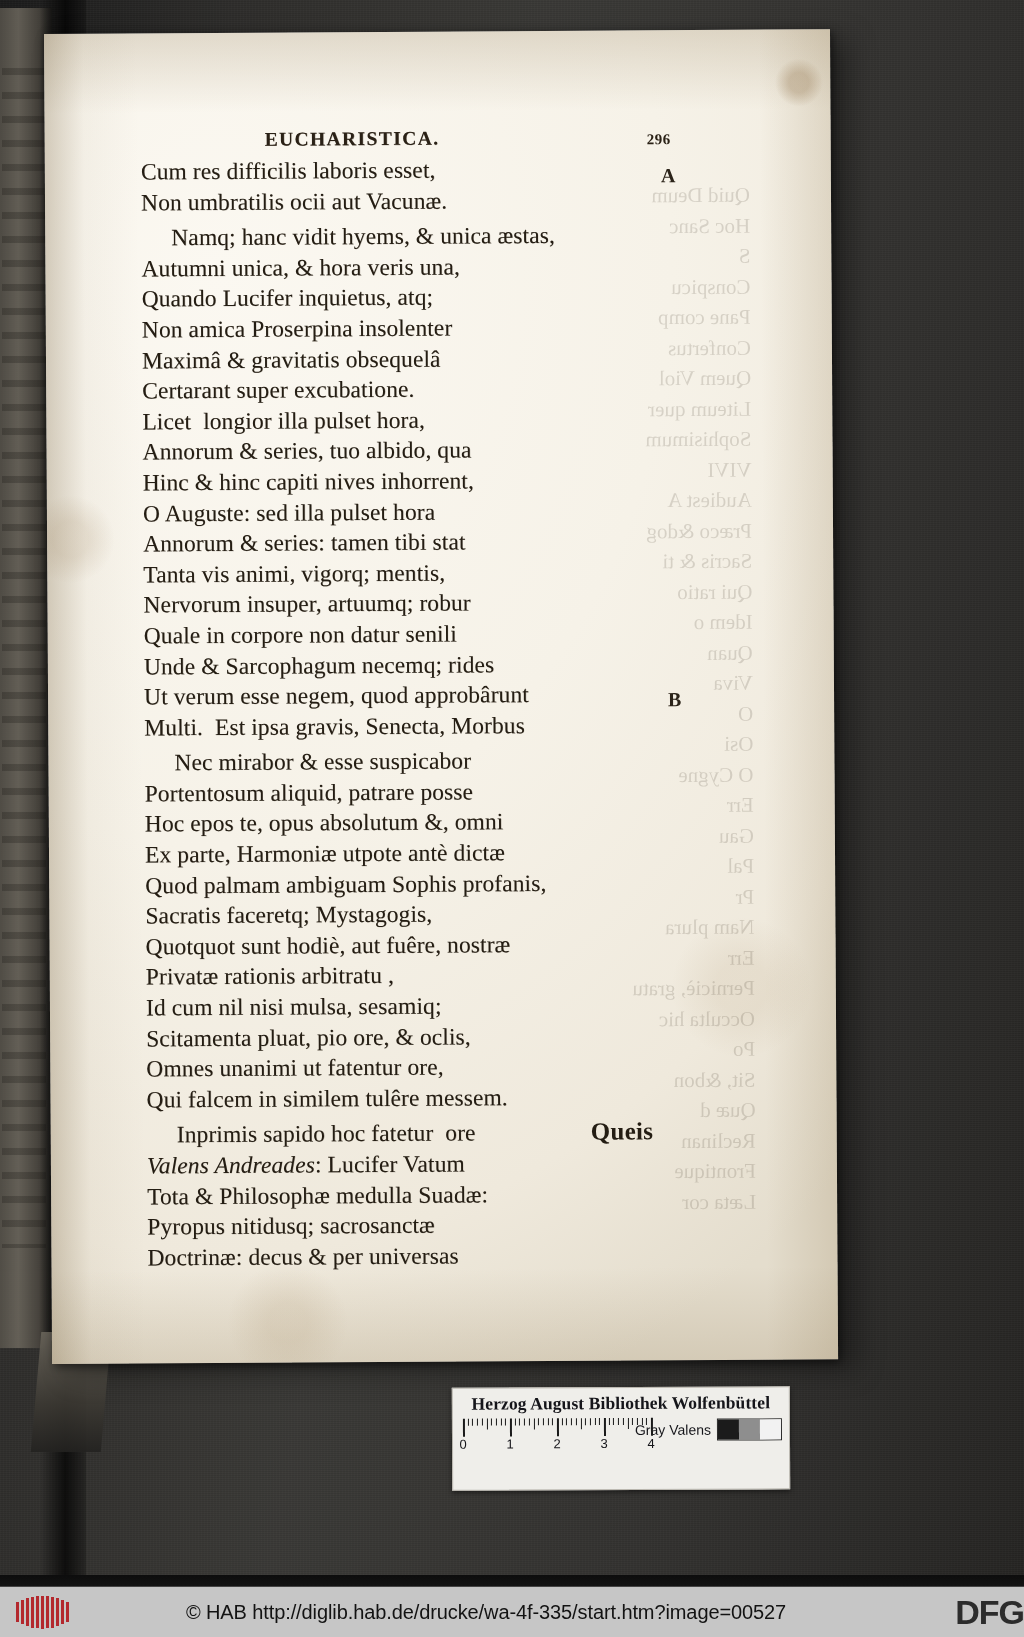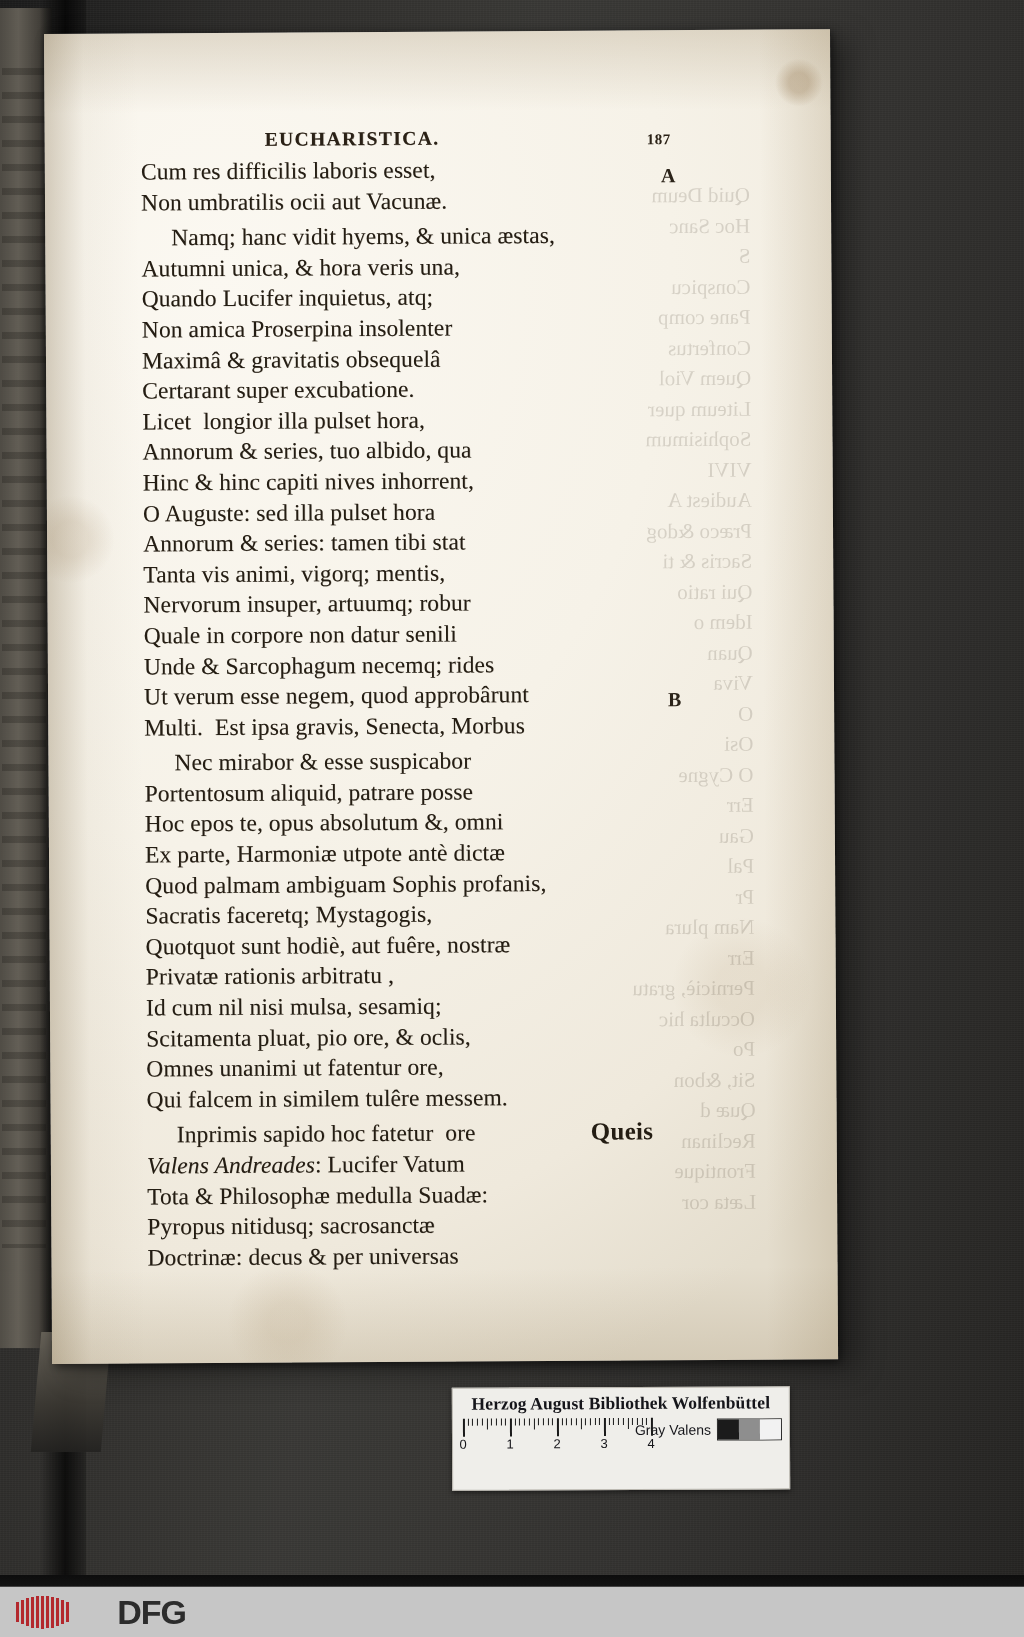--- a/index.html
+++ b/index.html
@@ -280,21 +280,20 @@
     letter-spacing: -0.1px;
     padding-right: 20px;
   }
   #dfg-logo {
     width: 116px;
     font-family: "Liberation Sans", sans-serif;
     font-weight: 700;
     font-size: 34px;
     color: #2c2c2c;
     letter-spacing: -1px;
-    padding-right: 14px;
     text-align: right;
   }
 </style>
 </head>
 <body>
 
 <div id="scan-backdrop">
   <div id="scan-noise"></div>
 </div>
 <div id="facing-page">
@@ -334,21 +333,21 @@
 Err
 Perniciè, gratu
 Occulta hic
 Po
 Sit, &amp;bon
 Quæ d
 Reclinan
 Frontique
 Læta cor</div>
 
-  <div id="page-number">187</div>
+  <div id="page-number">296</div>
   <div class="sig-mark" id="sig-a">A</div>
   <div class="sig-mark" id="sig-b">B</div>
 
   <div class="type-block">
 
     <div id="running-head">EUCHARISTICA.</div>
 
     <div class="verse">
       <div class="ln">Cum res difficilis laboris esset,</div>
       <div class="ln">Non umbratilis ocii aut Vacunæ.</div>
@@ -476,15 +475,16 @@
         <b style="background: rgb(179, 40, 45); height: 28px;"></b>
         <b style="background: rgb(179, 40, 45); height: 31px;"></b>
         <b style="background: rgb(179, 40, 45); height: 32px;"></b>
         <b style="background: rgb(179, 40, 45); height: 33px;"></b>
         <b style="background: rgb(179, 40, 45); height: 32px;"></b>
         <b style="background: rgb(179, 40, 45); height: 31px;"></b>
         <b style="background: rgb(179, 40, 45); height: 28px;"></b>
         <b style="background: rgb(179, 40, 45); height: 24px;"></b>
         <b style="background: rgb(179, 40, 45); height: 20px;"></b>
       </div>
+    <div id="footer-url">© HAB http://diglib.hab.de/drucke/wa-4f-335/start.htm?image=00527</div>
     <div id="dfg-logo">DFG</div>
   </div>
 </div>
 
 </body></html>

